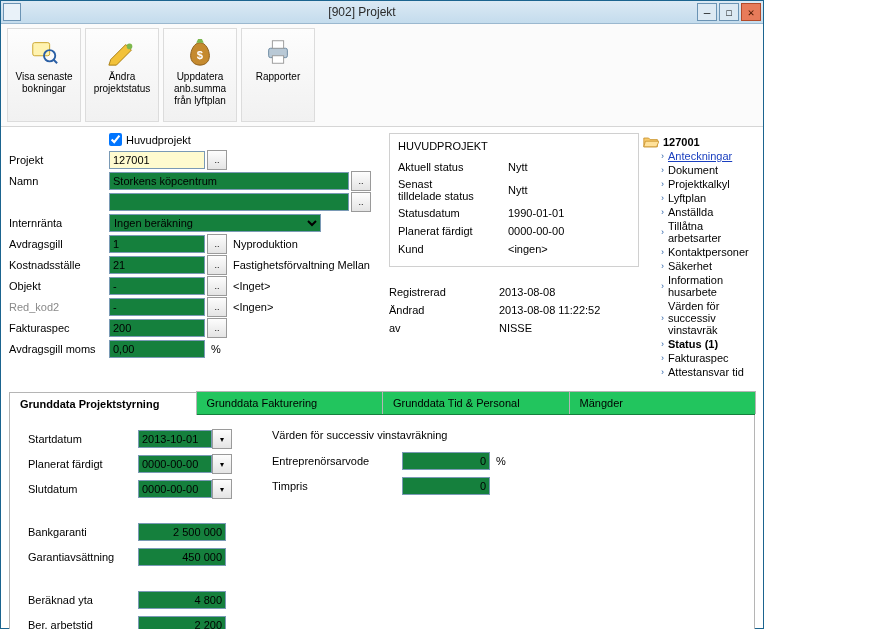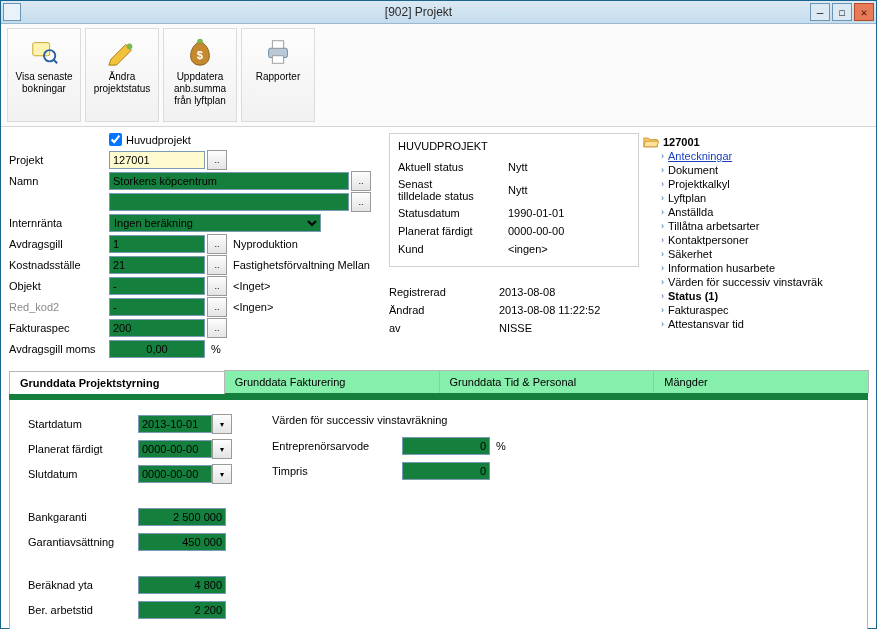--- a/index.html
+++ b/index.html
@@ -1,16 +1,16 @@
 <!DOCTYPE html>
 <html><head>
 <meta charset="utf-8">
 <style>
 html,body{margin:0;padding:0;font-family:"Segoe UI",Tahoma,sans-serif;font-size:11px;color:#000;background:#fff;}
-.window{width:877px;height:629px;border:1px solid #1b648f;box-sizing:border-box;background:#fff;position:relative;}
+.window{width:764px;height:629px;border:1px solid #1b648f;box-sizing:border-box;background:#fff;position:relative;}
 .titlebar{height:22px;background:linear-gradient(#dbe9f4,#c4dced);display:flex;align-items:center;padding:0 2px;border-bottom:1px solid #9bb8cf;}
 .titlebar .sysicon{width:16px;height:16px;border:1px solid #6a93b4;background:#e9f2f9;margin-right:6px;}
 .titlebar .title{flex:1;text-align:center;color:#2a2a2a;font-size:12px;}
 .titlebar .winbtns{display:flex;gap:2px;}
 .titlebar .winbtn{width:18px;height:16px;border:1px solid #6a93b4;background:#dce9f3;display:flex;align-items:center;justify-content:center;font-family:Consolas,monospace;font-size:11px;cursor:pointer;}
 .titlebar .winbtn.close{background:#e77b5a;border-color:#b24a2a;color:#4a1600;}
 .toolbar{display:flex;gap:4px;padding:4px 6px;border-bottom:1px solid #d6d6d6;background:#fbfbfb;}
 .toolbtn{width:72px;height:84px;border:1px solid #dcdcdc;background:linear-gradient(#fdfdfd,#f1f1f1);display:flex;flex-direction:column;align-items:center;justify-content:flex-start;padding-top:8px;text-align:center;cursor:pointer;}
 .toolbtn svg{width:30px;height:30px;margin-bottom:4px;}
 .toolbtn span{font-size:10px;line-height:12px;}
@@ -36,32 +36,32 @@
 .kv .v{color:#000;}
 .metablock{margin-top:16px;}
 .tree{padding:2px 4px;}
 .treehead{display:flex;align-items:center;gap:4px;font-weight:bold;color:#000;}
 .treehead svg{width:16px;height:14px;}
 .treeitem{display:flex;align-items:center;gap:4px;padding:1px 0 1px 18px;cursor:pointer;}
 .treeitem .caret{color:#2a5fa5;font-size:9px;}
 .treeitem .txt{color:#000;}
 .treeitem.link .txt{color:#1a3fbf;text-decoration:underline;}
 .treeitem.bold .txt{font-weight:bold;}
-.tabs{display:flex;margin:6px 8px 0 8px;border-bottom:7px solid #15803d;}
-.tab{flex:1;border:1px solid #b5b5b5;border-bottom:none;background:#86efac;height:22px;display:flex;align-items:center;padding:0 10px;margin-right:-1px;cursor:pointer;}
+.tabs{display:flex;margin:6px 8px 0 8px;border-bottom:1px solid #15803d;}
+.tab{flex:1;border:1px solid #b5b5b5;border-bottom:none;background:#22c55e;height:22px;display:flex;align-items:center;padding:0 10px;margin-right:-1px;cursor:pointer;}
 .tab.active{background:#fff;font-weight:bold;position:relative;top:1px;}
 .tabbody{border:1px solid #b5b5b5;border-top:none;margin:0 8px 8px 8px;padding:14px 18px;flex:1;overflow:auto;background:#fff;}
 .tcols{display:flex;gap:40px;}
 .tcol{display:flex;flex-direction:column;gap:4px;}
 .tcol .row .lbl{width:110px;}
 .tcol .ibox{width:88px;text-align:right;}
 .tcol .ibox.date{text-align:left;width:74px;}
 .dd{width:18px;height:18px;border:1px solid #9a9a9a;background:linear-gradient(#fdfdfd,#e4e4e4);display:flex;align-items:center;justify-content:center;cursor:pointer;font-size:8px;margin-left:0;}
 .subhdr{margin-bottom:6px;}
-.num{text-align:center;}
+.num{text-align:left;}
 </style>
 </head>
 <body>
 
 <div class="window">
   <div class="titlebar">
     <div class="sysicon"></div>
     <div class="title">[902]  Projekt</div>
     <div class="winbtns">
       <div class="winbtn">—</div>

